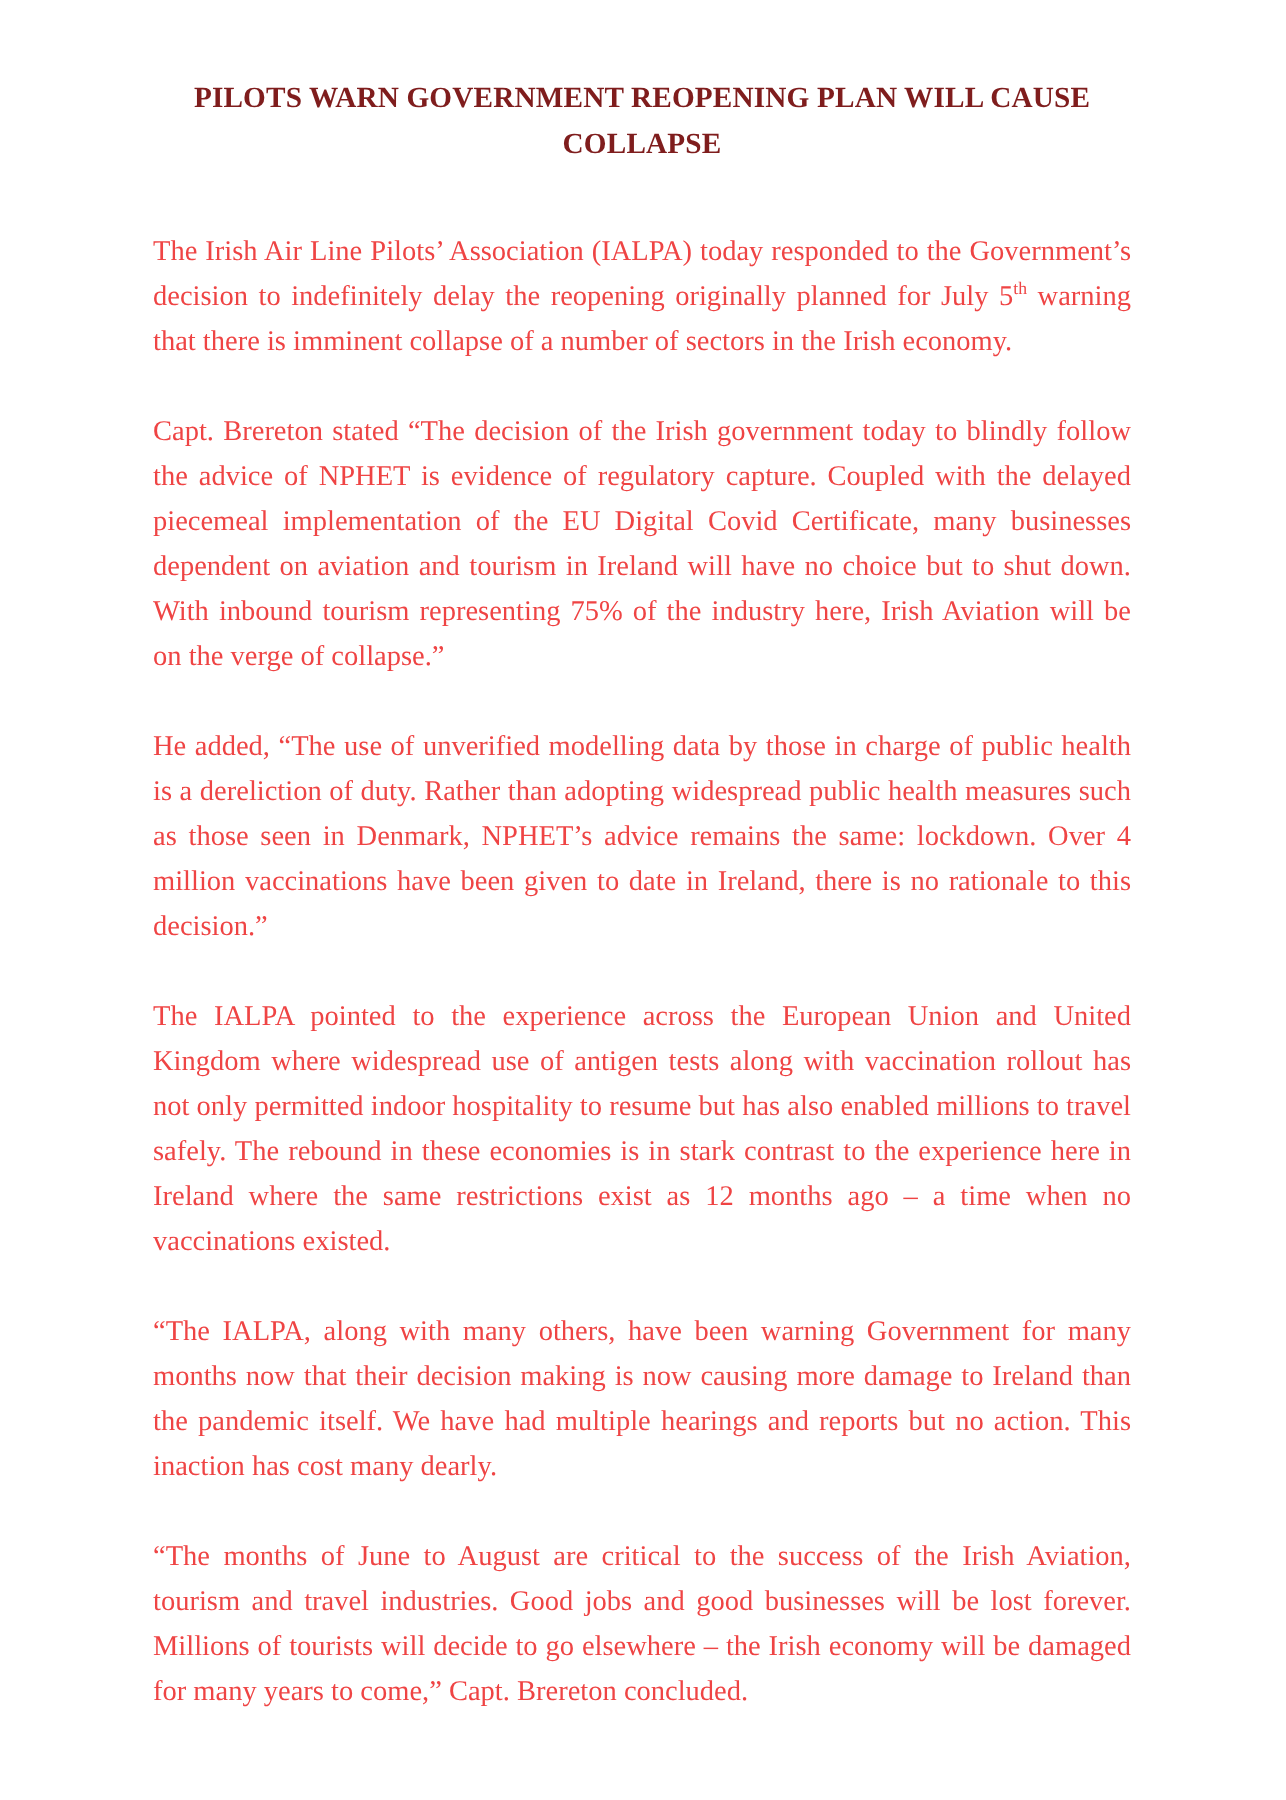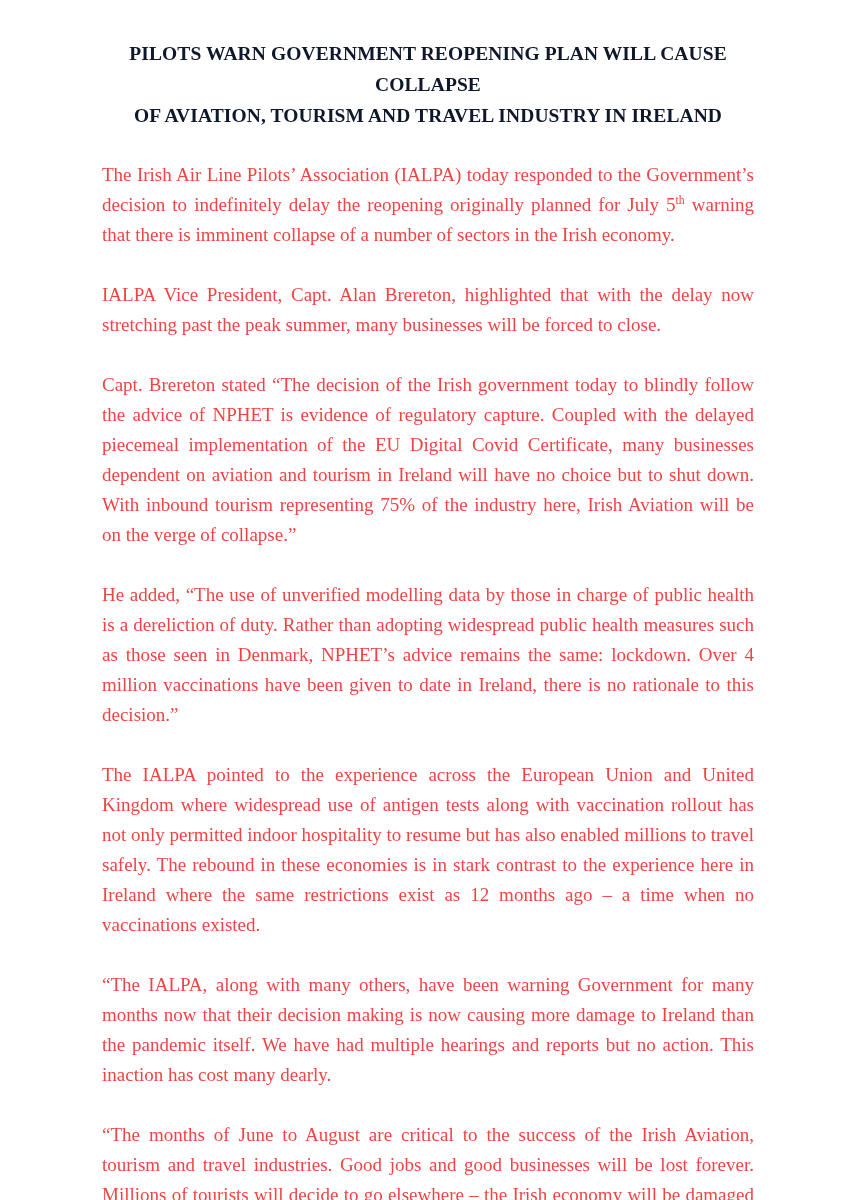--- a/index.html
+++ b/index.html
@@ -16,28 +16,28 @@
     overflow: hidden;
     box-sizing: border-box;
   }
   .content {
     position: absolute;
     left: 102px;
     top: 0;
     width: 652px;
   }
   .doc-title {
-    margin: 0;
+    margin: 12px;
     padding-top: 38px;
     text-align: center;
     font-family: "Liberation Serif", "DejaVu Serif", serif;
     font-weight: bold;
     font-size: 19.5px;
     line-height: 31px;
-    color: #0f172a;
+    color: #7f1d1d;
     letter-spacing: 0.1px;
   }
   .doc-title .tline {
     display: block;
   }
   .body-text {
     margin: 0;
     padding-top: 30px;
     font-family: "Liberation Serif", "DejaVu Serif", serif;
     font-size: 19px;
@@ -58,26 +58,24 @@
   }
 </style>
 </head>
 <body>
 
 <div class="page">
   <div class="content">
 
     <h1 class="doc-title">
       <span class="tline">PILOTS WARN GOVERNMENT REOPENING PLAN WILL CAUSE COLLAPSE</span>
-      <span class="tline">OF AVIATION, TOURISM AND TRAVEL INDUSTRY IN IRELAND</span>
     </h1>
 
     <p class="body-text first"><span>The Irish Air Line Pilots’ Association (IALPA) today responded to the Government’s decision to indefinitely delay the reopening originally planned for July 5</span><sup>th</sup><span> warning that there is imminent collapse of a number of sectors in the Irish economy.</span></p>
 
-    <p class="body-text">IALPA Vice President, Capt. Alan Brereton, highlighted that with the delay now stretching past the peak summer, many businesses will be forced to close.</p>
 
     <p class="body-text">Capt. Brereton stated “The decision of the Irish government today to blindly follow the advice of NPHET is evidence of regulatory capture. Coupled with the delayed piecemeal implementation of the EU Digital Covid Certificate, many businesses dependent on aviation and tourism in Ireland will have no choice but to shut down. With inbound tourism representing 75% of the industry here, Irish Aviation will be on the verge of collapse.”</p>
 
     <p class="body-text">He added, “The use of unverified modelling data by those in charge of public health is a dereliction of duty. Rather than adopting widespread public health measures such as those seen in Denmark, NPHET’s advice remains the same: lockdown. Over 4 million vaccinations have been given to date in Ireland, there is no rationale to this decision.”</p>
 
     <p class="body-text">The IALPA pointed to the experience across the European Union and United Kingdom where widespread use of antigen tests along with vaccination rollout has not only permitted indoor hospitality to resume but has also enabled millions to travel safely. The rebound in these economies is in stark contrast to the experience here in Ireland where the same restrictions exist as 12 months ago – a time when no vaccinations existed.</p>
 
     <p class="body-text">“The IALPA, along with many others, have been warning Government for many months now that their decision making is now causing more damage to Ireland than the pandemic itself. We have had multiple hearings and reports but no action. This inaction has cost many dearly.</p>
 
     <p class="body-text">“The months of June to August are critical to the success of the Irish Aviation, tourism and travel industries. Good jobs and good businesses will be lost forever. Millions of tourists will decide to go elsewhere – the Irish economy will be damaged for many years to come,” Capt. Brereton concluded.</p>

